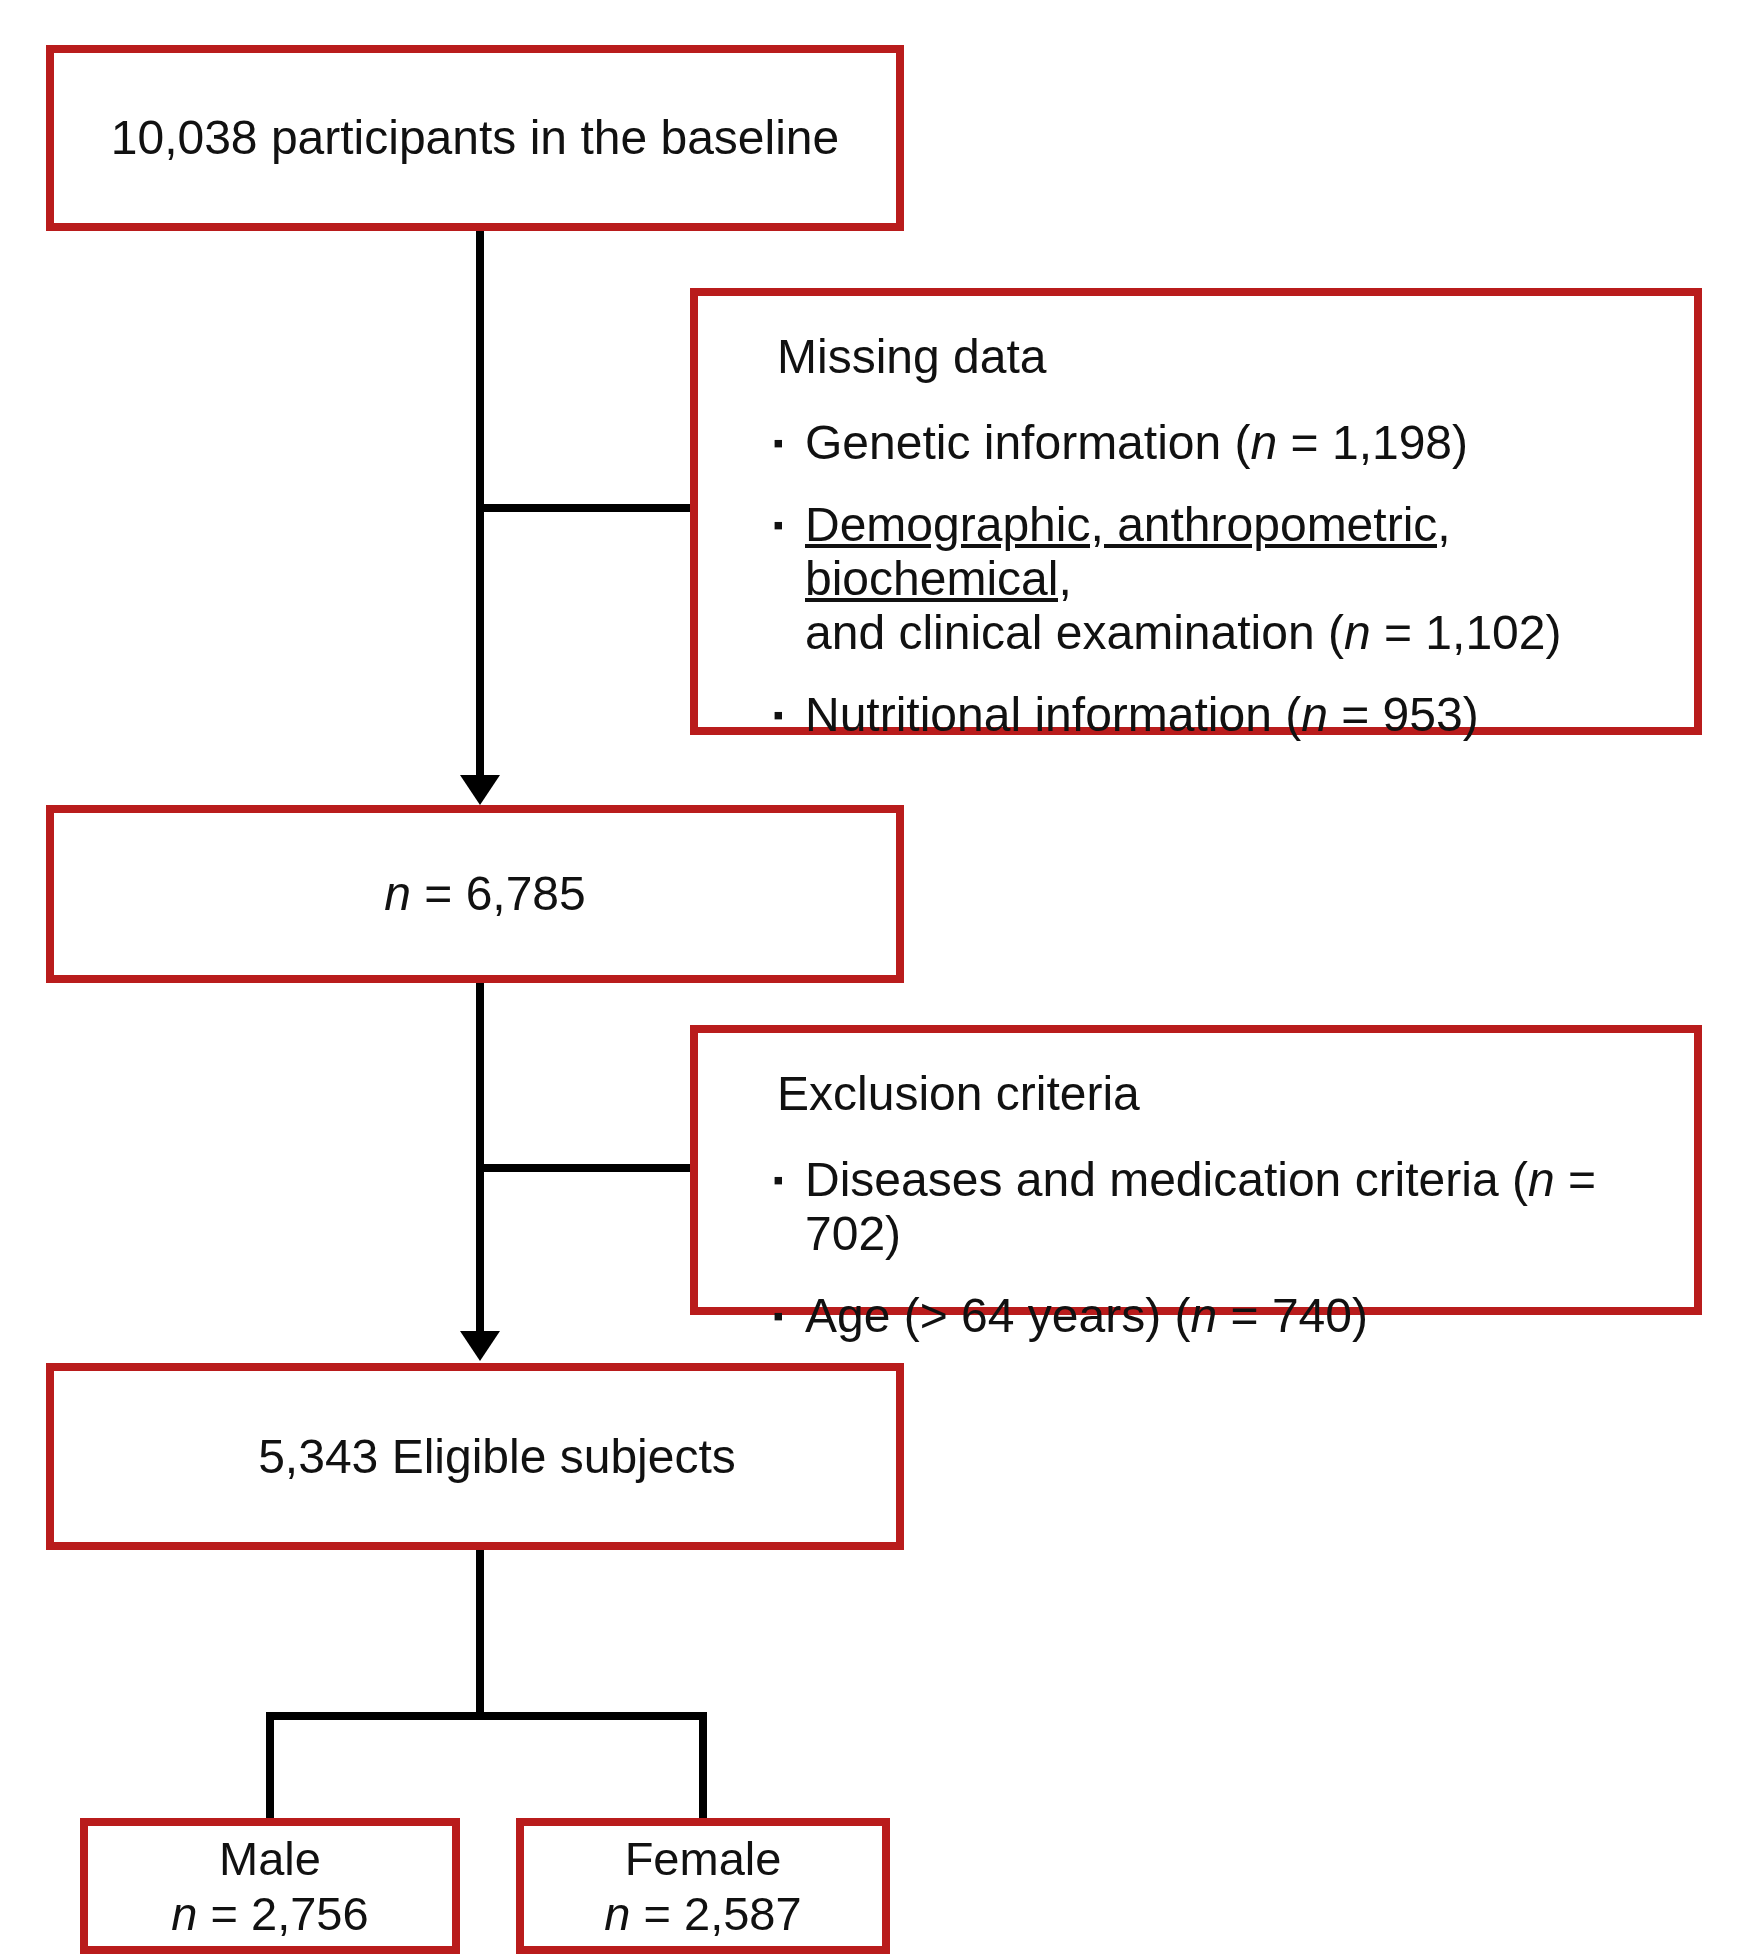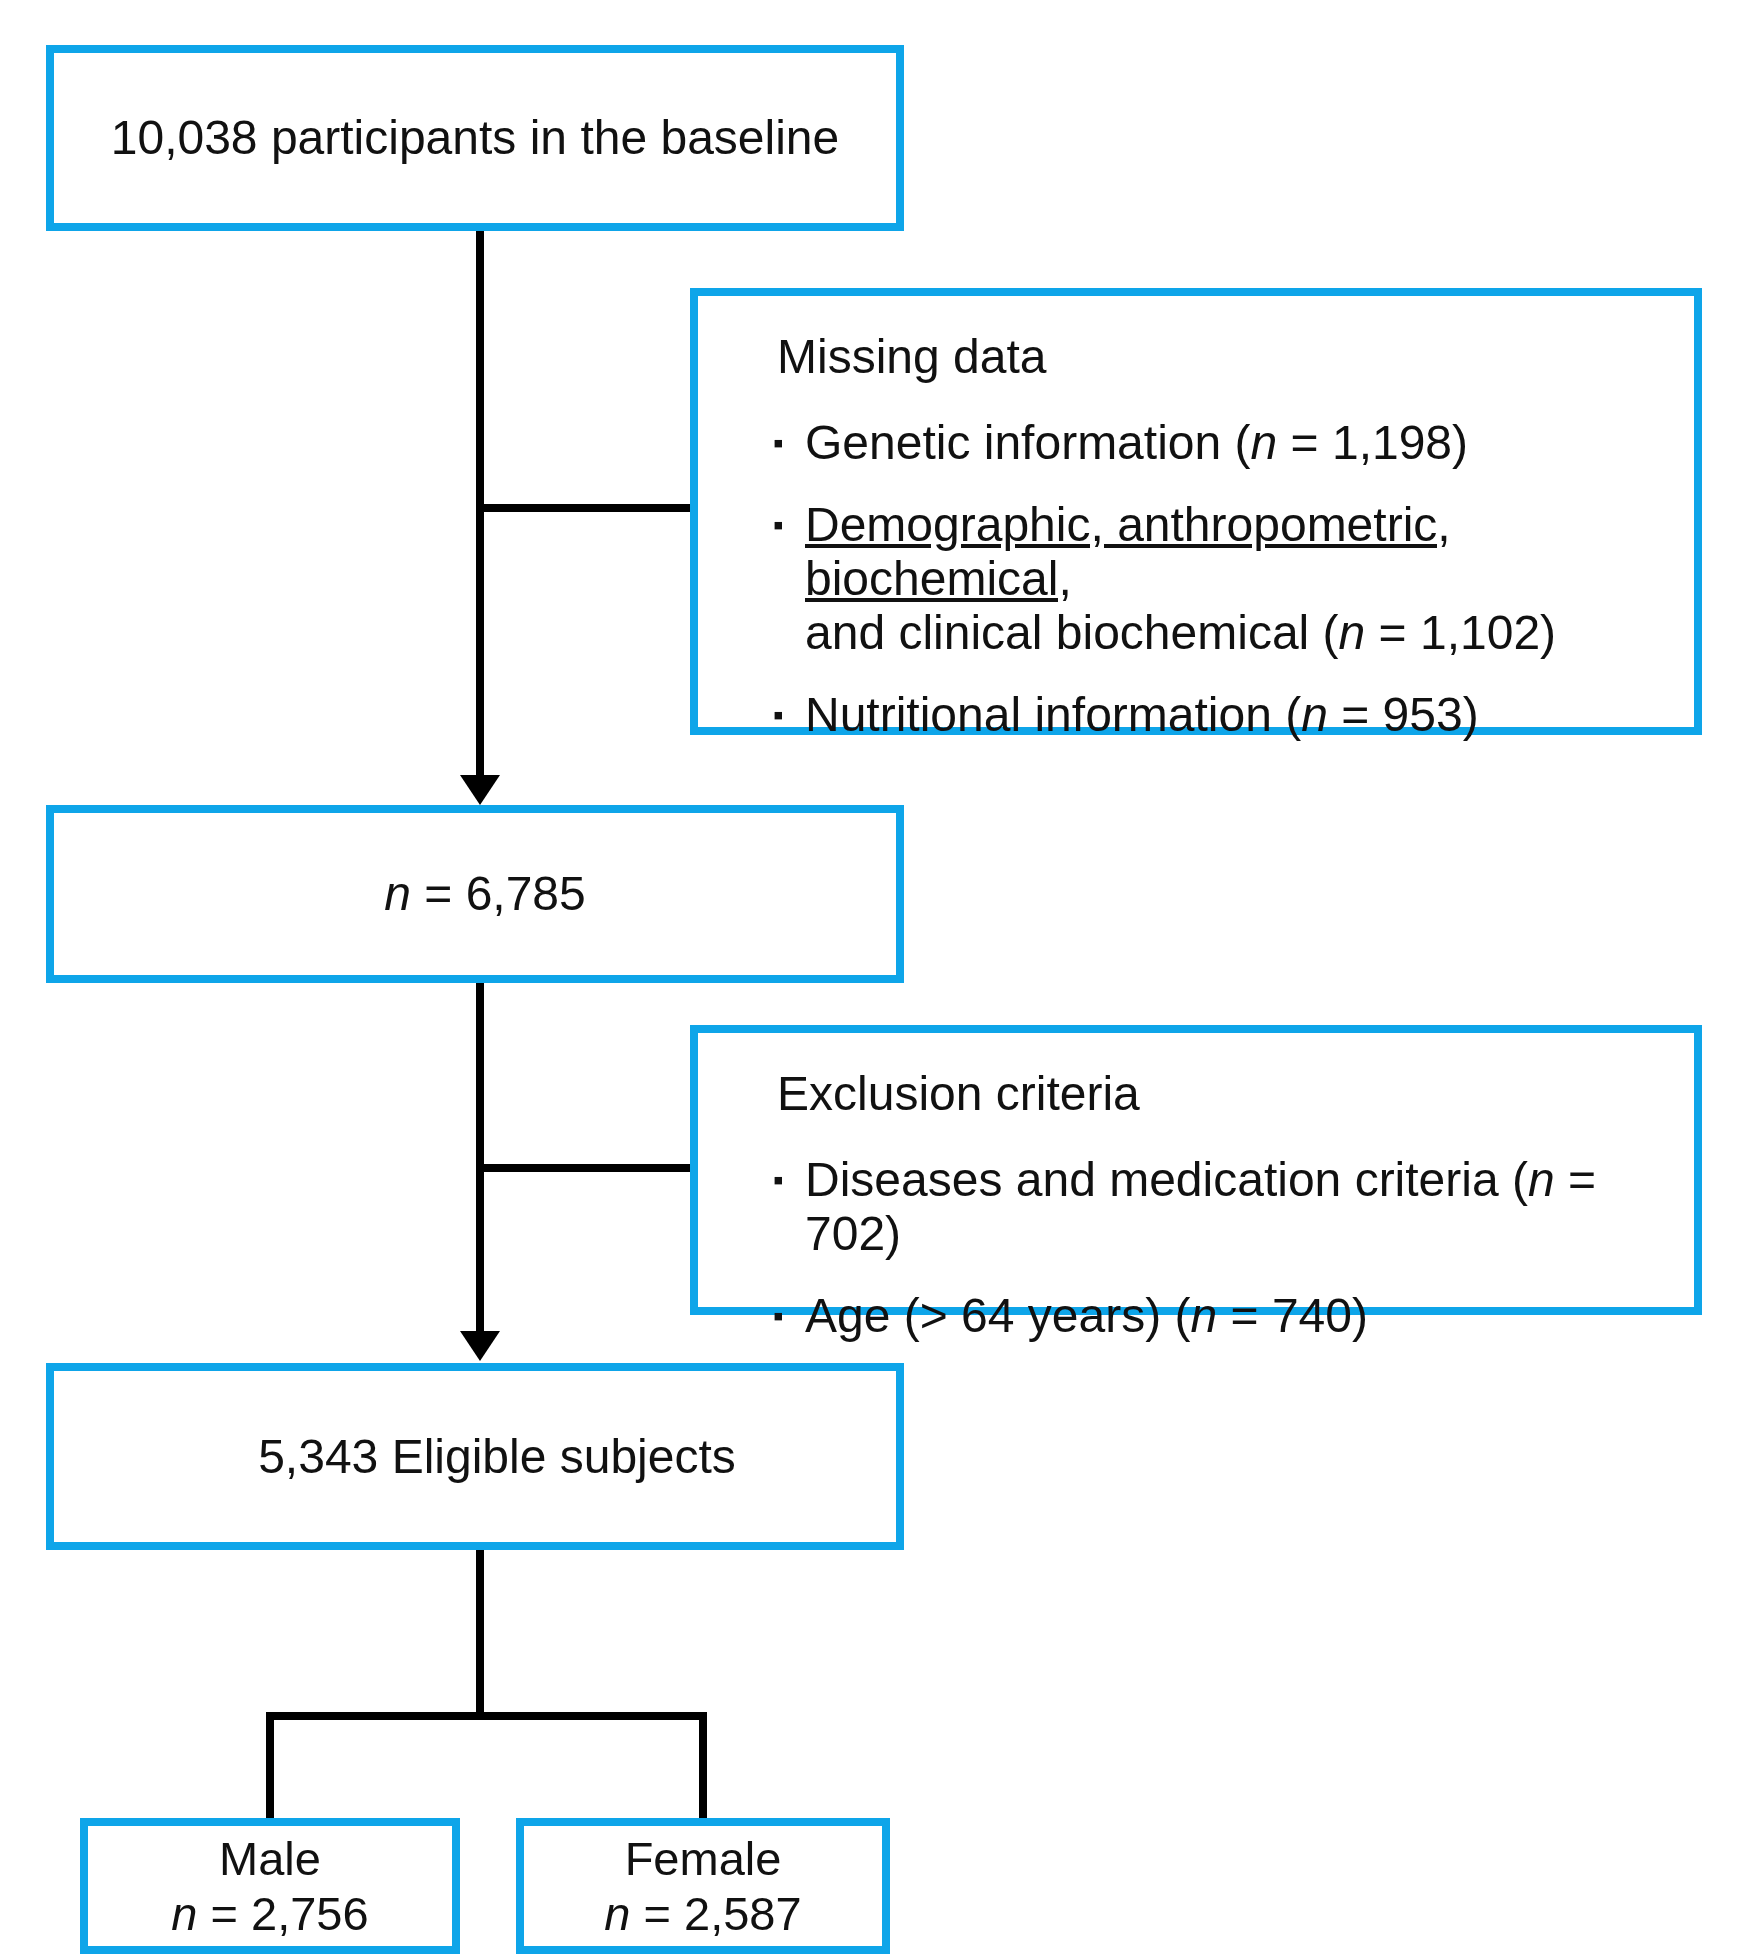--- a/index.html
+++ b/index.html
@@ -12,21 +12,21 @@
     width: 1745px;
     height: 1959px;
     background: #ffffff;
     font-family: "Liberation Sans", "DejaVu Sans", sans-serif;
     color: #111111;
     overflow: hidden;
   }
   .fbox {
     position: absolute;
     box-sizing: border-box;
-    border: 8px solid #0ea5e9;
+    border: 8px solid #b91c1c;
     background: #ffffff;
   }
   .center-box {
     display: flex;
     flex-direction: column;
     align-items: center;
     justify-content: center;
     text-align: center;
     font-size: 48px;
     line-height: 58px;
@@ -93,21 +93,21 @@
   </div>
 
   <div class="fbox side-box" style="left:690px; top:288px; width:1012px; height:447px;">
     <div class="side-title">Missing data</div>
     <div class="bullet-item">
       <span class="bullet">▪</span>
       <span class="bi-text"><span>Genetic information (</span><span class="nvar">n</span><span> = 1,198)</span></span>
     </div>
     <div class="bullet-item">
       <span class="bullet">▪</span>
-      <span class="bi-text"><span class="bi-line1">Demographic, anthropometric, biochemical,</span><span>and clinical biochemical (</span><span class="nvar">n</span><span> = 1,102)</span></span>
+      <span class="bi-text"><span class="bi-line1">Demographic, anthropometric, biochemical,</span><span>and clinical examination (</span><span class="nvar">n</span><span> = 1,102)</span></span>
     </div>
     <div class="bullet-item">
       <span class="bullet">▪</span>
       <span class="bi-text"><span>Nutritional information (</span><span class="nvar">n</span><span> = 953)</span></span>
     </div>
   </div>
 
   <div class="fbox center-box" style="left:46px; top:805px; width:858px; height:178px;padding-left:20px;">
     <div><span class="nvar">n</span><span> = 6,785</span></div>
   </div>

